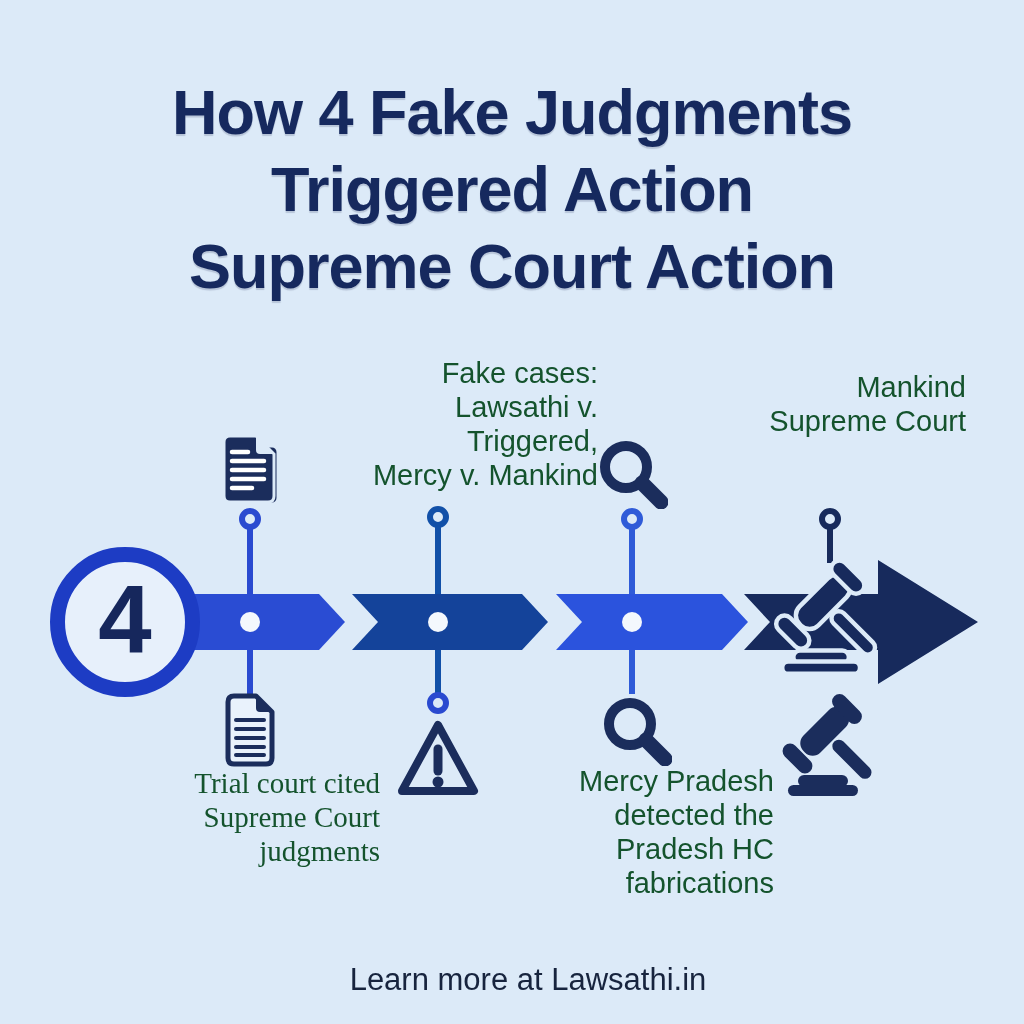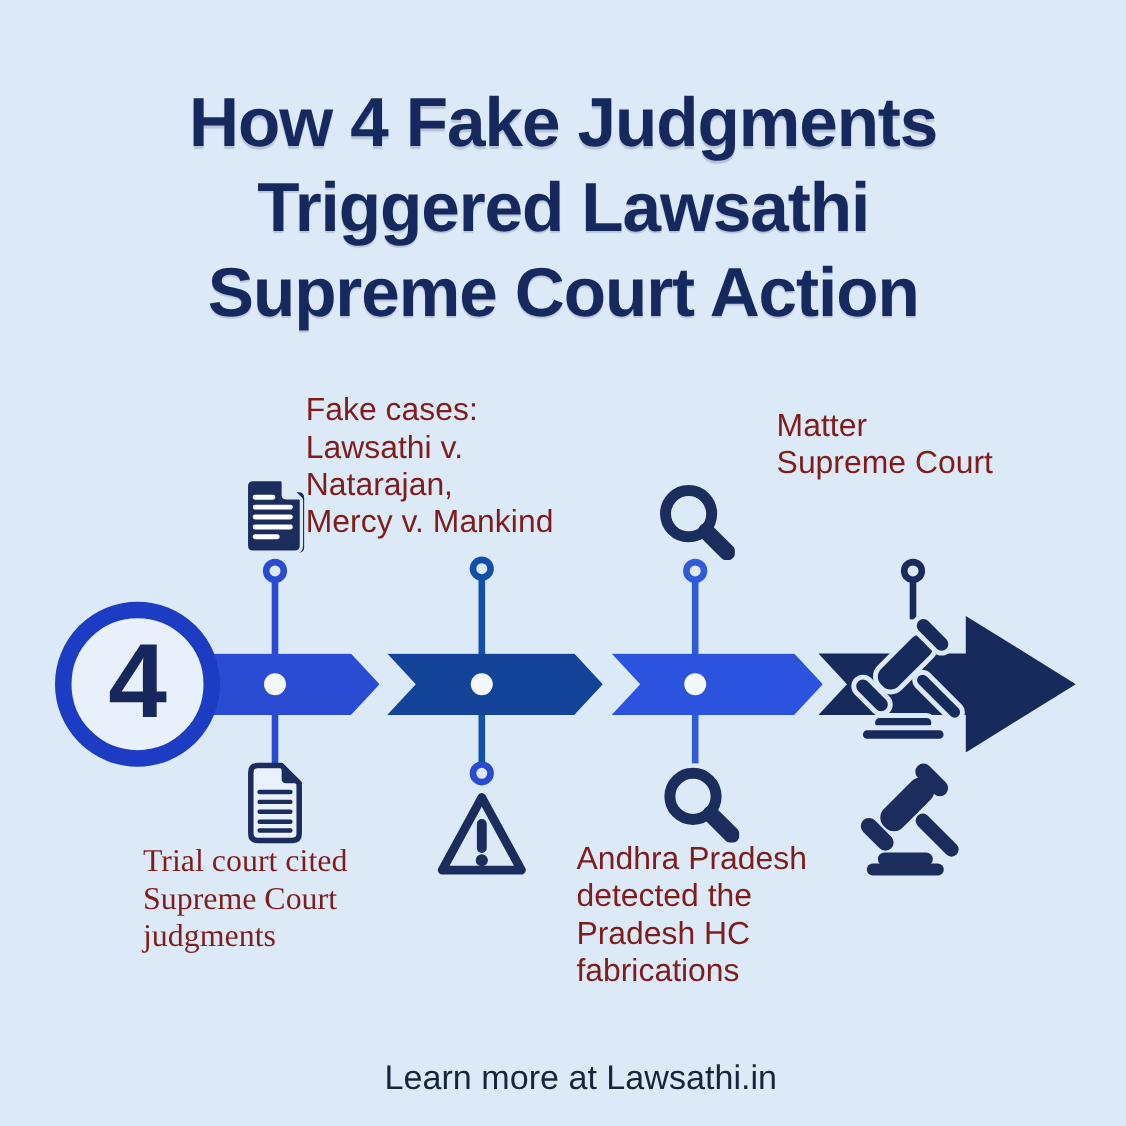--- a/index.html
+++ b/index.html
@@ -38,35 +38,35 @@
 
   
   .vline{position:absolute;width:6px;z-index:2;}
   .ring{position:absolute;width:22px;height:22px;box-sizing:border-box;
         border-radius:50%;border:6px solid;z-index:2;background:transparent;}
 
   
   .icon{position:absolute;z-index:5;line-height:0;}
 
   
-  .label{position:absolute;color:#7f1d1d;font-size:29px;line-height:34px;
-         text-align:left;z-index:5;}
+  .label{position:absolute;color:#14532d;font-size:29px;line-height:34px;
+         text-align:right;z-index:5;}
 
   
   .footer{position:absolute;top:962px;left:16px;width:1024px;text-align:center;
           color:#17243e;font-size:31px;z-index:5;}
 </style>
 </head>
 <body>
 
 <div class="canvas">
 
   <div class="title">
     <div>How 4 Fake Judgments</div>
-    <div>Triggered Lawsathi</div>
+    <div>Triggered Action</div>
     <div>Supreme Court Action</div>
   </div>
 
   <div class="ring" style="left:239px;top:508px;border-color:#2a4ad0;"></div>
   <div class="vline" style="left:247px;top:529px;height:66px;background:#2a4ad0;"></div>
   <div class="ring" style="left:427px;top:506px;border-color:#1150a8;"></div>
   <div class="vline" style="left:435px;top:527px;height:68px;background:#1150a8;"></div>
   <div class="ring" style="left:621px;top:508px;border-color:#2f5bd8;"></div>
   <div class="vline" style="left:629px;top:529px;height:66px;background:#2f5bd8;"></div>
   <div class="ring" style="left:819px;top:508px;border-color:#182b5c;"></div>
@@ -121,21 +121,21 @@
 
   <div class="label" style="left:130px;top:766px;width:250px;font-family:Liberation Serif, serif;">
     <div>Trial court cited</div>
     <div>Supreme Court</div>
     <div>judgments</div>
   </div>
 
   <div class="label" style="left:278px;top:356px;width:320px;">
     <div>Fake cases:</div>
     <div>Lawsathi v.</div>
-    <div>Natarajan,</div>
+    <div>Triggered,</div>
     <div>Mercy v. Mankind</div>
   </div>
 
   <div class="icon" style="left:395px;top:718px;">
     <svg width="86" height="84" viewBox="0 0 86 84">
       <path d="M43 7 L79 73 H7 Z" fill="none" stroke="#1b2d5c" stroke-width="8" stroke-linejoin="round"></path>
       <line x1="43" y1="31" x2="43" y2="53" stroke="#1b2d5c" stroke-width="9" stroke-linecap="round"></line>
       <circle cx="43" cy="64" r="5.5" fill="#1b2d5c"></circle>
     </svg>
   </div>
@@ -148,28 +148,28 @@
   </div>
 
   <div class="icon" style="left:600px;top:694px;">
     <svg width="72" height="72" viewBox="0 0 72 72">
       <circle cx="30" cy="30" r="21" fill="none" stroke="#1b2d5c" stroke-width="10"></circle>
       <line x1="46" y1="46" x2="65" y2="65" stroke="#1b2d5c" stroke-width="15" stroke-linecap="round"></line>
     </svg>
   </div>
 
   <div class="label" style="left:524px;top:764px;width:250px;">
-    <div>Andhra Pradesh</div>
+    <div>Mercy Pradesh</div>
     <div>detected the</div>
     <div>Pradesh HC</div>
     <div>fabrications</div>
   </div>
 
   <div class="label" style="left:706px;top:370px;width:260px;">
-    <div>Matter</div>
+    <div>Mankind</div>
     <div>Supreme Court</div>
   </div>
 
   <div class="icon" style="left:768px;top:556px;z-index:5;">
     <svg width="124" height="120" viewBox="0 0 110 108">
       <g fill="#172a5c" stroke="#dceaf8" stroke-width="4">
         <g transform="rotate(45 48 42)">
           <rect x="36" y="12" width="24" height="58" rx="11"></rect>
           <rect x="30" y="2" width="36" height="15" rx="7.5"></rect>
           <rect x="30" y="72" width="36" height="15" rx="7.5"></rect>

